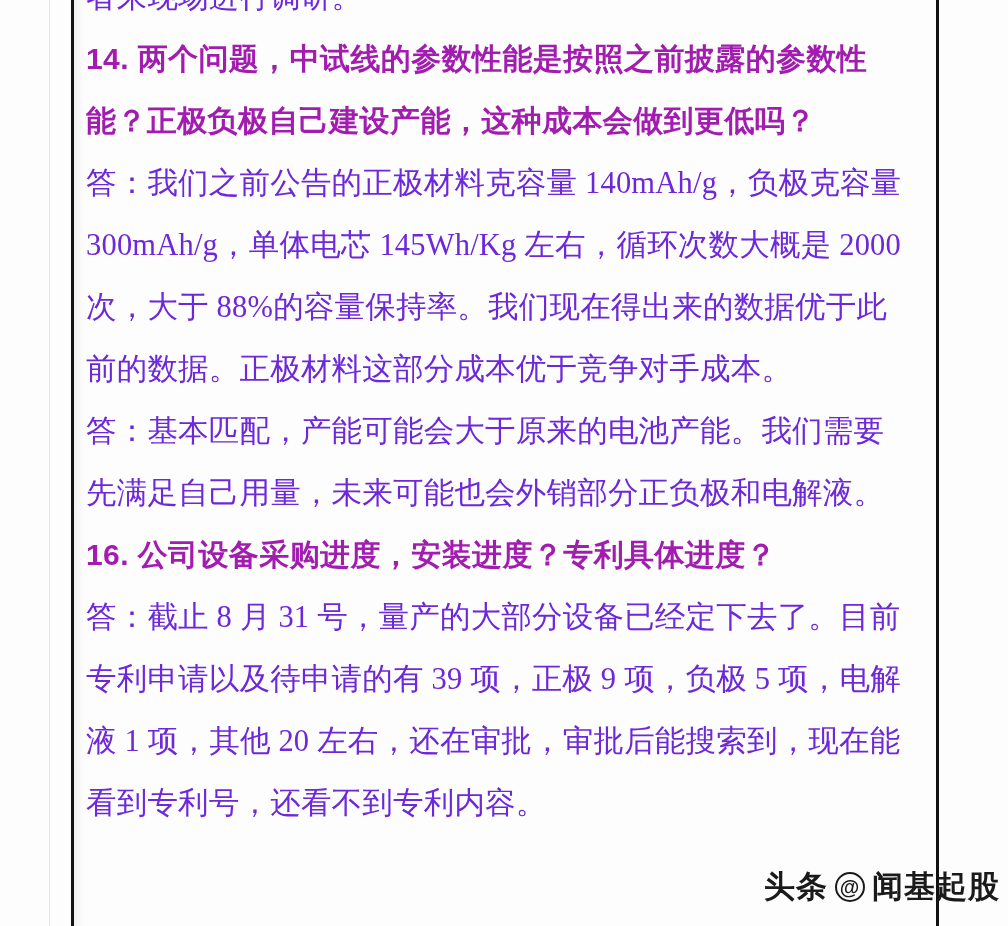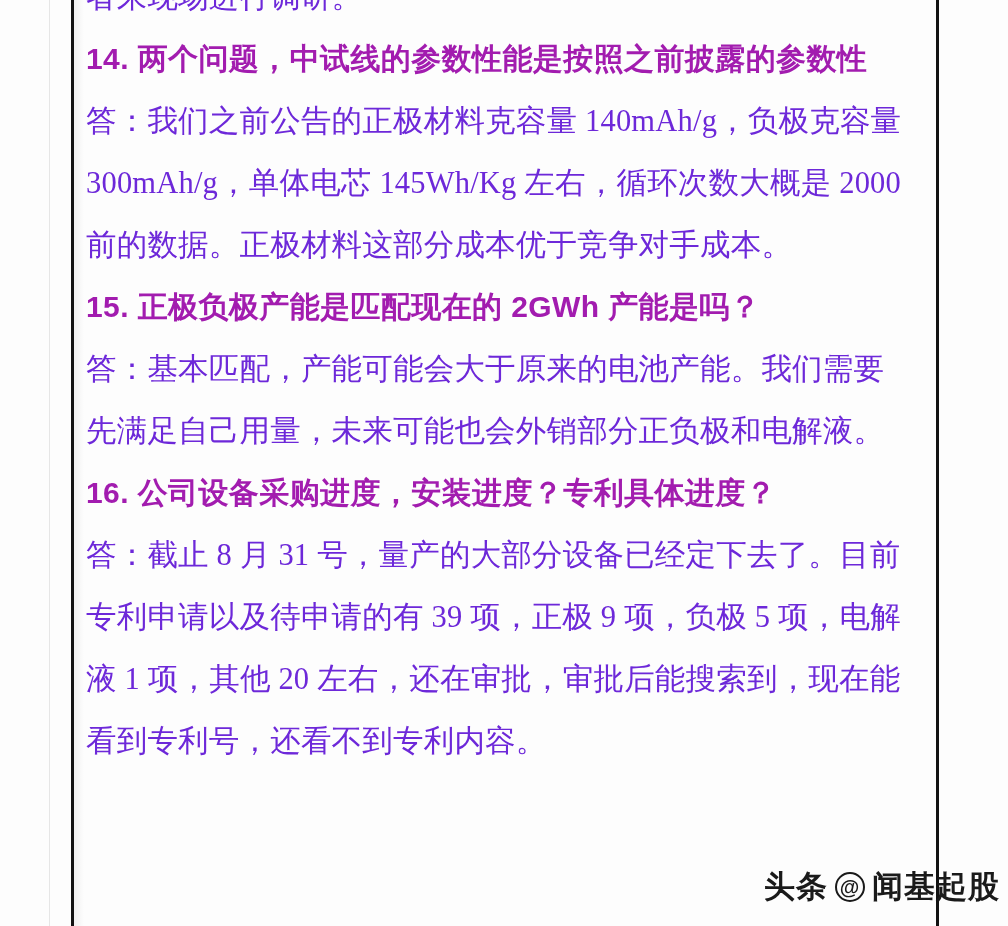--- a/index.html
+++ b/index.html
@@ -127,26 +127,27 @@
   <div class="page-edge"></div>
   <div class="rule left"></div>
   <div class="rule right"></div>
   <div class="gutter-shade"></div>
 
   <div id="col">
 
     <p class="body-line">者来现场进行调研。</p>
 
     <p class="head-line">14. 两个问题，中试线的参数性能是按照之前披露的参数性</p>
+    <p class="head-line">能？正极负极自己建设产能，这种成本会做到更低吗？</p>
 
     <p class="body-line">答：我们之前公告的正极材料克容量 140mAh/g，负极克容量</p>
     <p class="body-line">300mAh/g，单体电芯 145Wh/Kg 左右，循环次数大概是 2000</p>
+    <p class="body-line">次，大于 88%的容量保持率。我们现在得出来的数据优于此</p>
     <p class="body-line">前的数据。正极材料这部分成本优于竞争对手成本。</p>
 
-    <p class="head-line">15. 正极负极产能是匹配现在的 2GWh 产能是吗？</p>
 
     <p class="body-line">答：基本匹配，产能可能会大于原来的电池产能。我们需要</p>
     <p class="body-line">先满足自己用量，未来可能也会外销部分正负极和电解液。</p>
 
     <p class="head-line">16. 公司设备采购进度，安装进度？专利具体进度？</p>
 
     <p class="body-line">答：截止 8 月 31 号，量产的大部分设备已经定下去了。目前</p>
     <p class="body-line">专利申请以及待申请的有 39 项，正极 9 项，负极 5 项，电解</p>
     <p class="body-line">液 1 项，其他 20 左右，还在审批，审批后能搜索到，现在能</p>
     <p class="body-line">看到专利号，还看不到专利内容。</p>

